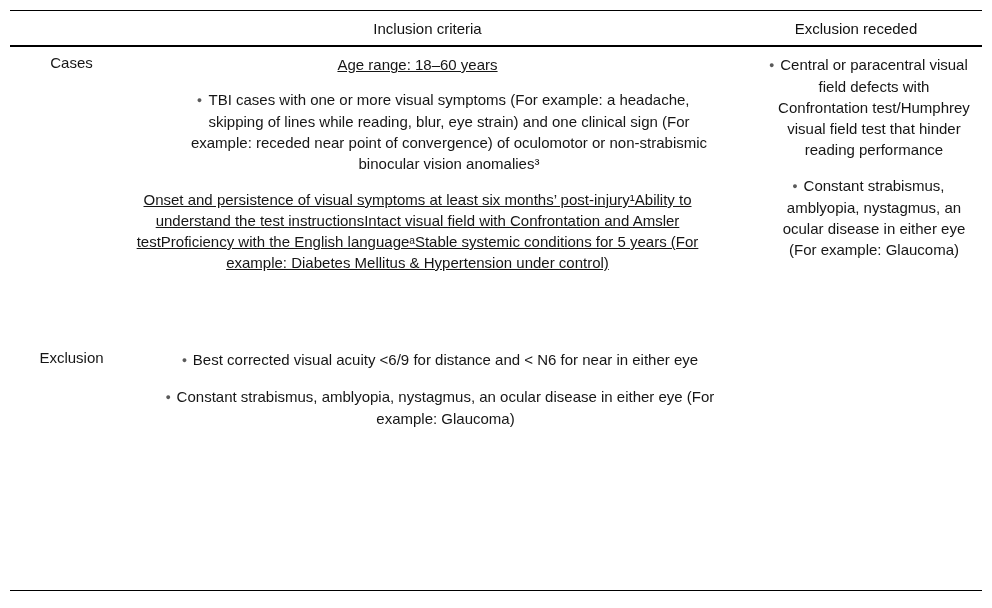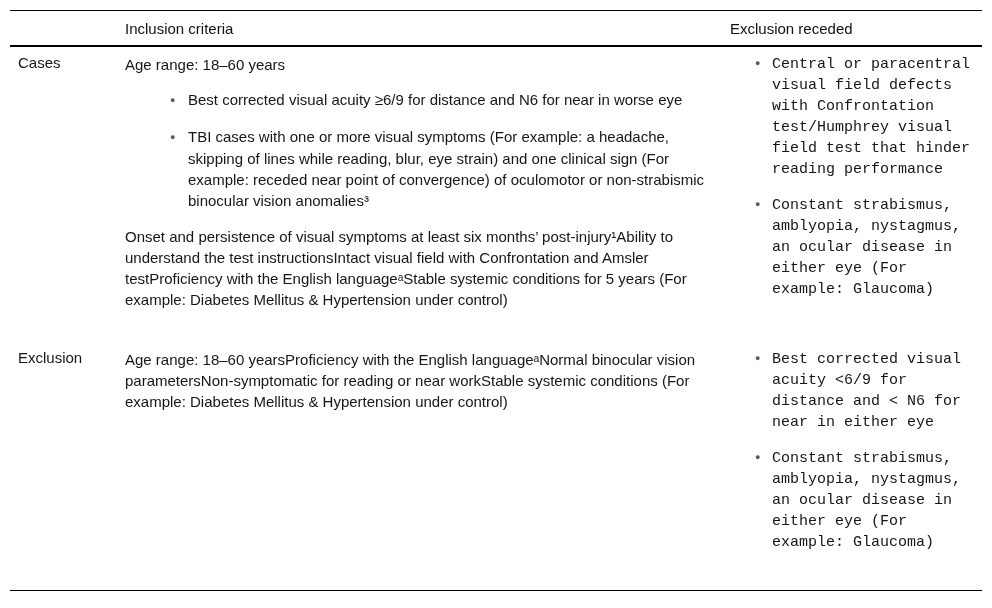--- a/index.html
+++ b/index.html
@@ -21,32 +21,34 @@
   .rule {
     height: 0;
     border: none;
     border-top: 1.6px solid #000;
     margin: 0;
   }
   .rule-header { border-top-width: 2px; }
   .grid {
     display: grid;
     grid-template-columns: 115px 605px 252px;
+    text-align: center;
   }
   .header-row { padding: 9px 0 8px; }
   .header-cell { color: #111; }
   .body-row { padding-top: 7px; }
   .row-cases { min-height: 295px; }
   .row-controls { min-height: 248px; }
   .label-col { padding-left: 8px; }
   .inclusion-cell { padding-right: 20px; }
-  .exclusion-cell { padding-right: 6px; font-family: Liberation Mono, monospace; }
+  .exclusion-cell { padding-right: 6px; }
   p.para {
     margin: 0 0 14px;
     line-height: 21px;
+    text-decoration: underline;
   }
   .bullet-item {
     margin: 0 0 15px;
     line-height: 21px;
   }
   .bullet-item.inc { padding-left: 63px; }
   .bullet-item.exc { padding-left: 42px; }
   .bullet {
     display: inline-block;
     color: #5a5a5a;
@@ -70,23 +72,20 @@
   </div>
 
   <div class="rule rule-header"></div>
 
   <div class="grid body-row row-cases">
     <div class="label-col">Cases</div>
 
     <div class="inclusion-cell">
       <p class="para">Age range: 18–60 years</p>
 
-      <div class="bullet-item inc">
-        <span class="bullet">●</span><span>Best corrected visual acuity ≥6/9 for distance and N6 for near in worse eye</span>
-      </div>
 
       <div class="bullet-item inc">
         <span class="bullet">●</span><span>TBI cases with one or more visual symptoms (For example: a headache, skipping of lines while reading, blur, eye strain) and one clinical sign (For example: receded near point of convergence) of oculomotor or non-strabismic binocular vision anomalies³</span>
       </div>
 
       <p class="para">Onset and persistence of visual symptoms at least six months’ post-injury¹Ability to understand the test instructionsIntact visual field with Confrontation and Amsler testProficiency with the English languageᵃStable systemic conditions for 5 years (For example: Diabetes Mellitus &amp; Hypertension under control)</p>
     </div>
 
     <div class="exclusion-cell">
       <div class="bullet-item exc">
@@ -94,23 +93,20 @@
       </div>
       <div class="bullet-item exc">
         <span class="bullet">●</span><span>Constant strabismus, amblyopia, nystagmus, an ocular disease in either eye (For example: Glaucoma)</span>
       </div>
     </div>
   </div>
 
   <div class="grid body-row row-controls">
     <div class="label-col">Exclusion</div>
 
-    <div class="inclusion-cell">
-      <p class="para">Age range: 18–60 yearsProficiency with the English languageᵃNormal binocular vision parametersNon-symptomatic for reading or near workStable systemic conditions (For example: Diabetes Mellitus &amp; Hypertension under control)</p>
-    </div>
 
     <div class="exclusion-cell">
       <div class="bullet-item exc">
         <span class="bullet">●</span><span>Best corrected visual acuity &lt;6/9 for distance and &lt; N6 for near in either eye</span>
       </div>
       <div class="bullet-item exc">
         <span class="bullet">●</span><span>Constant strabismus, amblyopia, nystagmus, an ocular disease in either eye (For example: Glaucoma)</span>
       </div>
     </div>
   </div>

